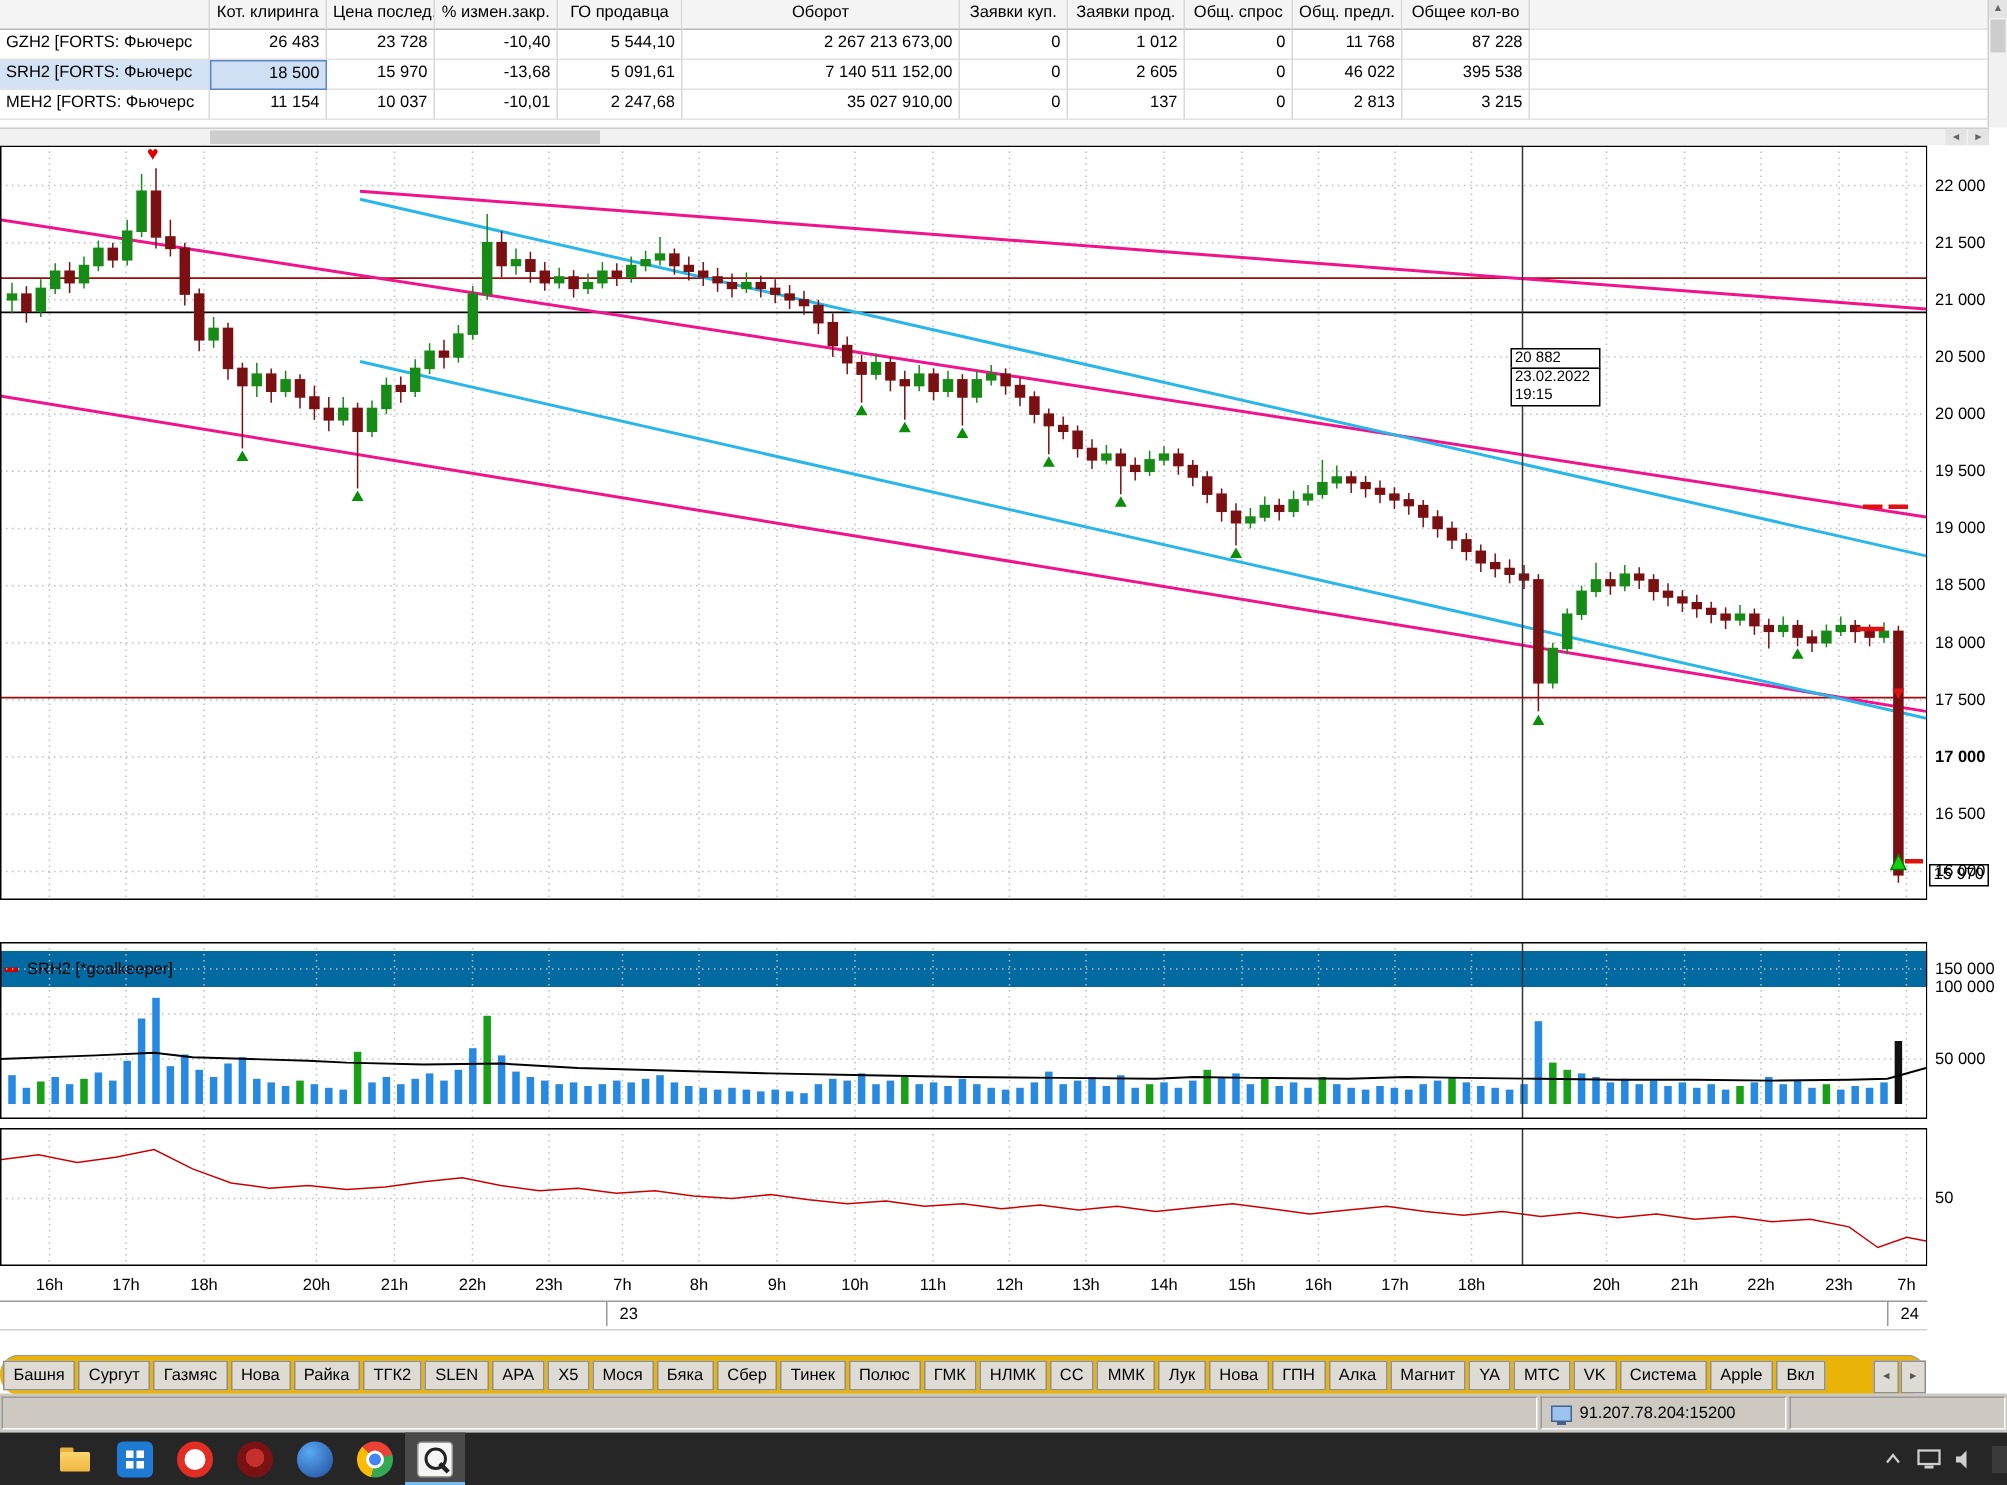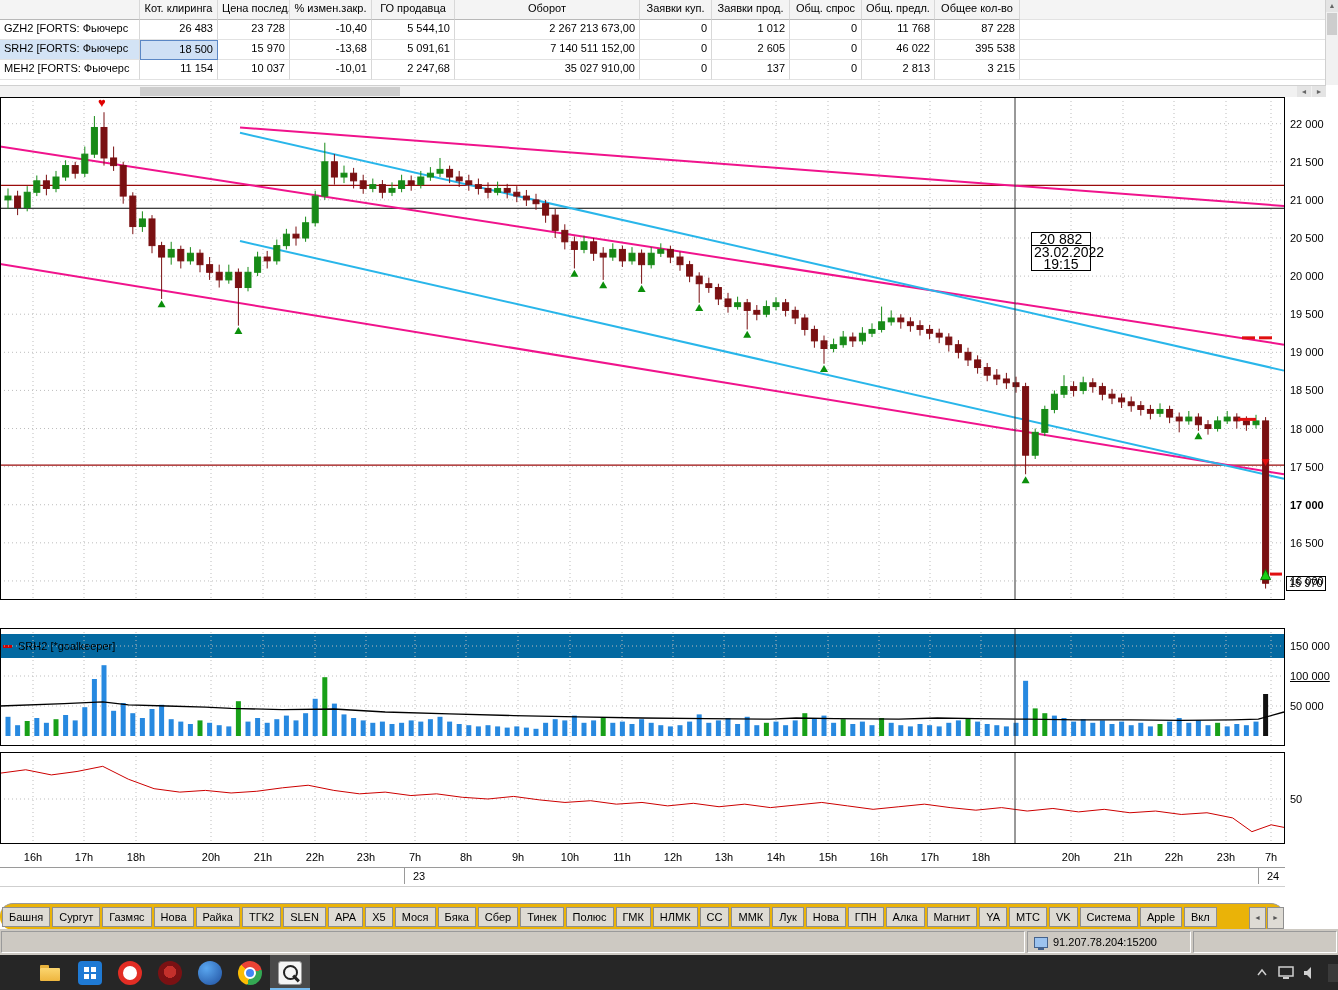--- a/index.html
+++ b/index.html
@@ -30,21 +30,21 @@
 
   
   #svg-main{position:absolute;left:0;top:97px;}
   #legend-band{position:absolute;left:0;top:634px;width:1285px;height:24px;background:#0369a1;display:flex;align-items:center;}
   .legend-dash{display:inline-block;width:9px;height:3px;background:#cc0000;margin:0 6px 0 3px;}
   #svg-vol{position:absolute;left:0;top:628px;}
   #svg-osc{position:absolute;left:0;top:752px;}
   #axis-col{position:absolute;left:1285px;top:97px;width:53px;height:793px;background:#fff;}
   .ax-label{position:absolute;left:5px;font-size:11px;color:#000;}
   #last-price{position:absolute;left:1px;border:1px solid #000;background:#fff;padding:0 2px;font-size:11px;line-height:13px;}
-  #tooltip{position:absolute;left:1031px;top:232px;width:60px;font-size:14px;text-align:center;}
+  #tooltip{position:absolute;left:1007px;top:232px;width:60px;font-size:10px;}
   #tooltip .tt-box{border:1px solid #000;background:#fff;line-height:12px;padding:0 2px;}
   #tooltip .tt-dt{margin-top:-1px;}
   #time-axis{position:absolute;left:0;top:845px;width:1285px;height:45px;}
   #ta-hours{position:absolute;left:0;top:4px;width:100%;height:18px;}
   #ta-dates{position:absolute;left:0;top:22px;width:100%;height:18px;border-top:1px solid #9a9a9a;border-bottom:1px solid #cfcfcf;}
   .ta-h{position:absolute;top:2px;width:28px;margin-left:-14px;text-align:center;font-size:11px;}
   .ta-d{position:absolute;top:2px;font-size:11px;}
   .ta-tick{position:absolute;top:0;width:1px;height:16px;background:#9a9a9a;}
 
   
@@ -744,21 +744,21 @@
       <div class="ax-label" style="top: 173.098px;">20 000</div>
       <div class="ax-label" style="top: 211.205px;">19 500</div>
       <div class="ax-label" style="top: 249.311px;">19 000</div>
       <div class="ax-label" style="top: 287.417px;">18 500</div>
       <div class="ax-label" style="top: 325.523px;">18 000</div>
       <div class="ax-label" style="top: 363.629px;">17 500</div>
       <div class="ax-label" style="top: 401.735px; font-weight: bold;">17 000</div>
       <div class="ax-label" style="top: 439.841px;">16 500</div>
       <div class="ax-label" style="top: 477.947px;">16 000</div>
       <div class="ax-label" style="top: 543px;">150 000</div>
-      <div class="ax-label" style="top: 573px; text-decoration: underline;">100 000</div>
+      <div class="ax-label" style="top: 555px;">100 000</div>
       <div class="ax-label" style="top: 603px;">50 000</div>
       <div class="ax-label" style="top: 696px;">50</div>
     </div>
 
   <div id="tabbar">
     <div id="tabs">
         <div class="tab">Башня</div>
         <div class="tab">Сургут</div>
         <div class="tab">Газмяс</div>
         <div class="tab">Нова</div>

